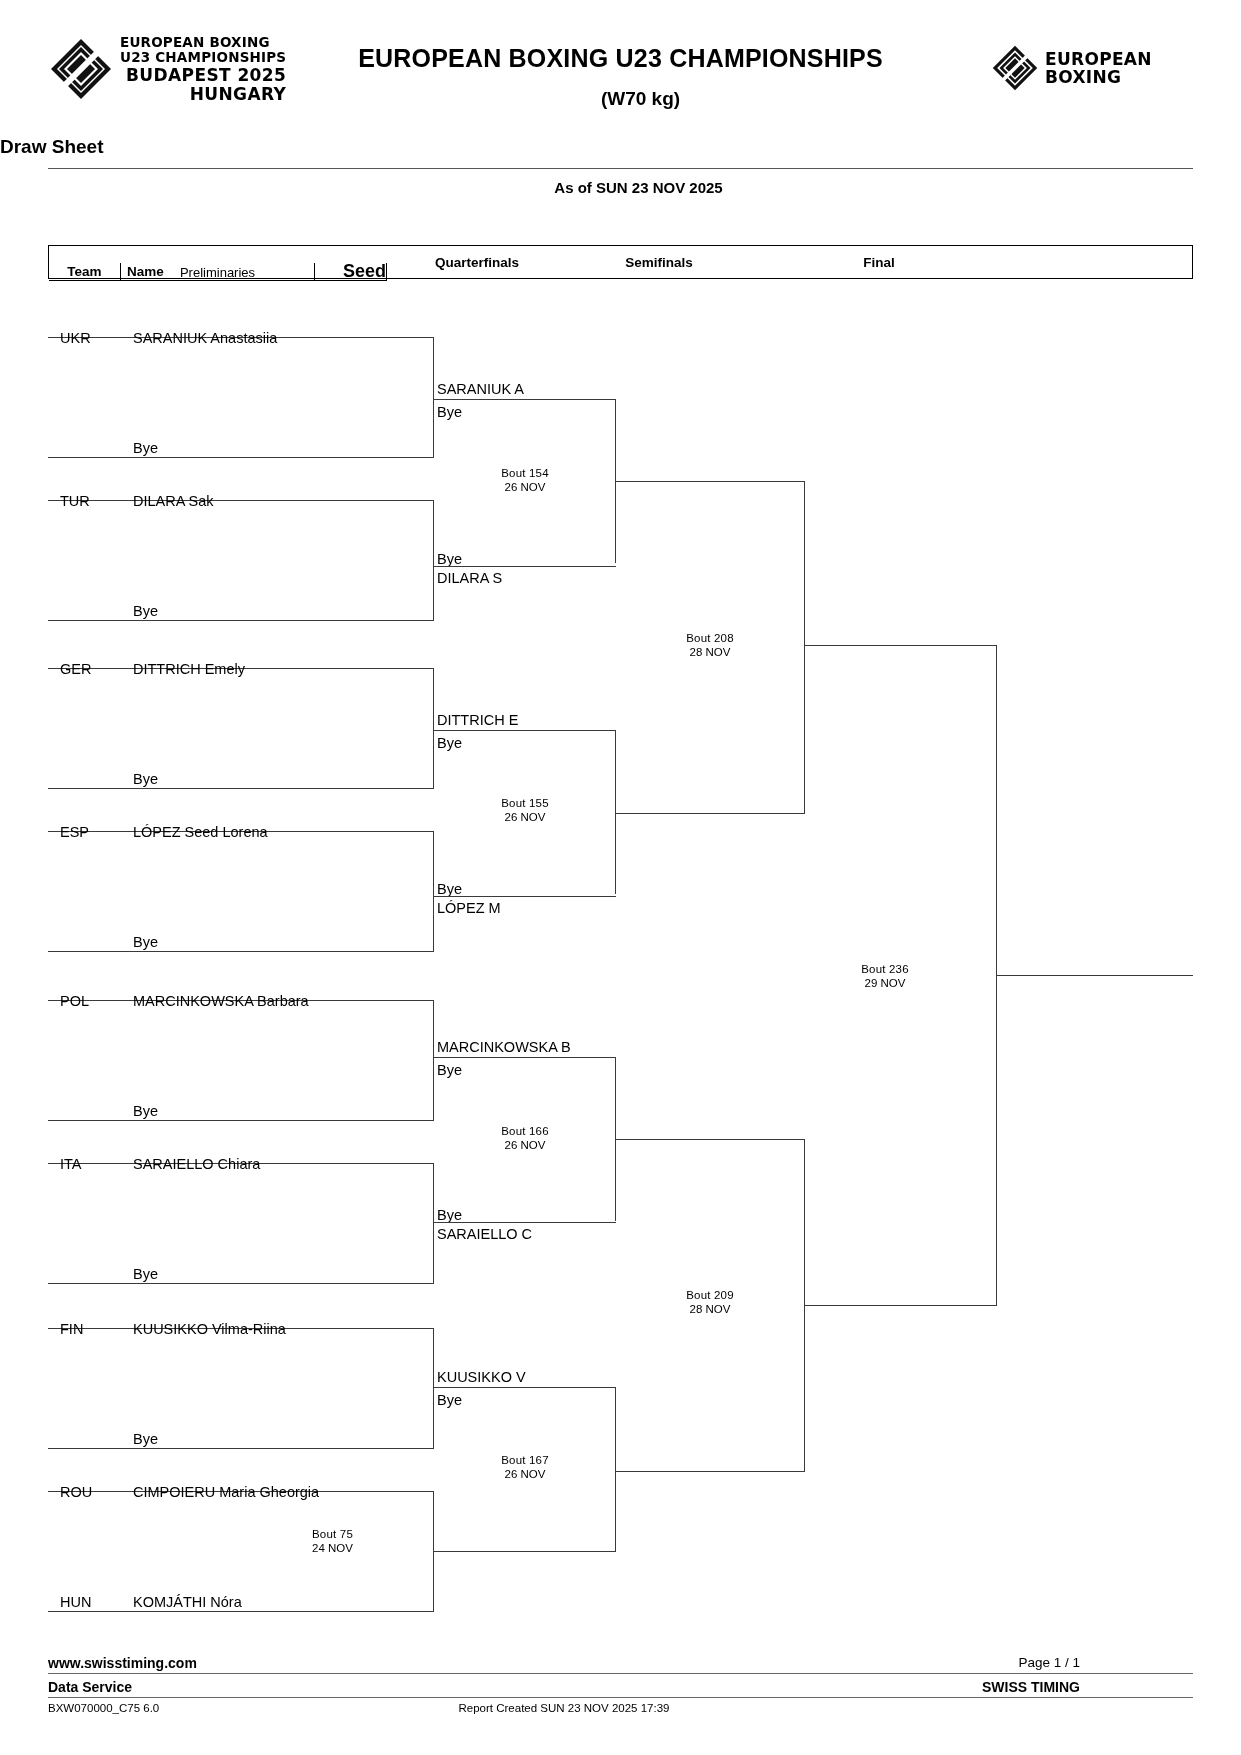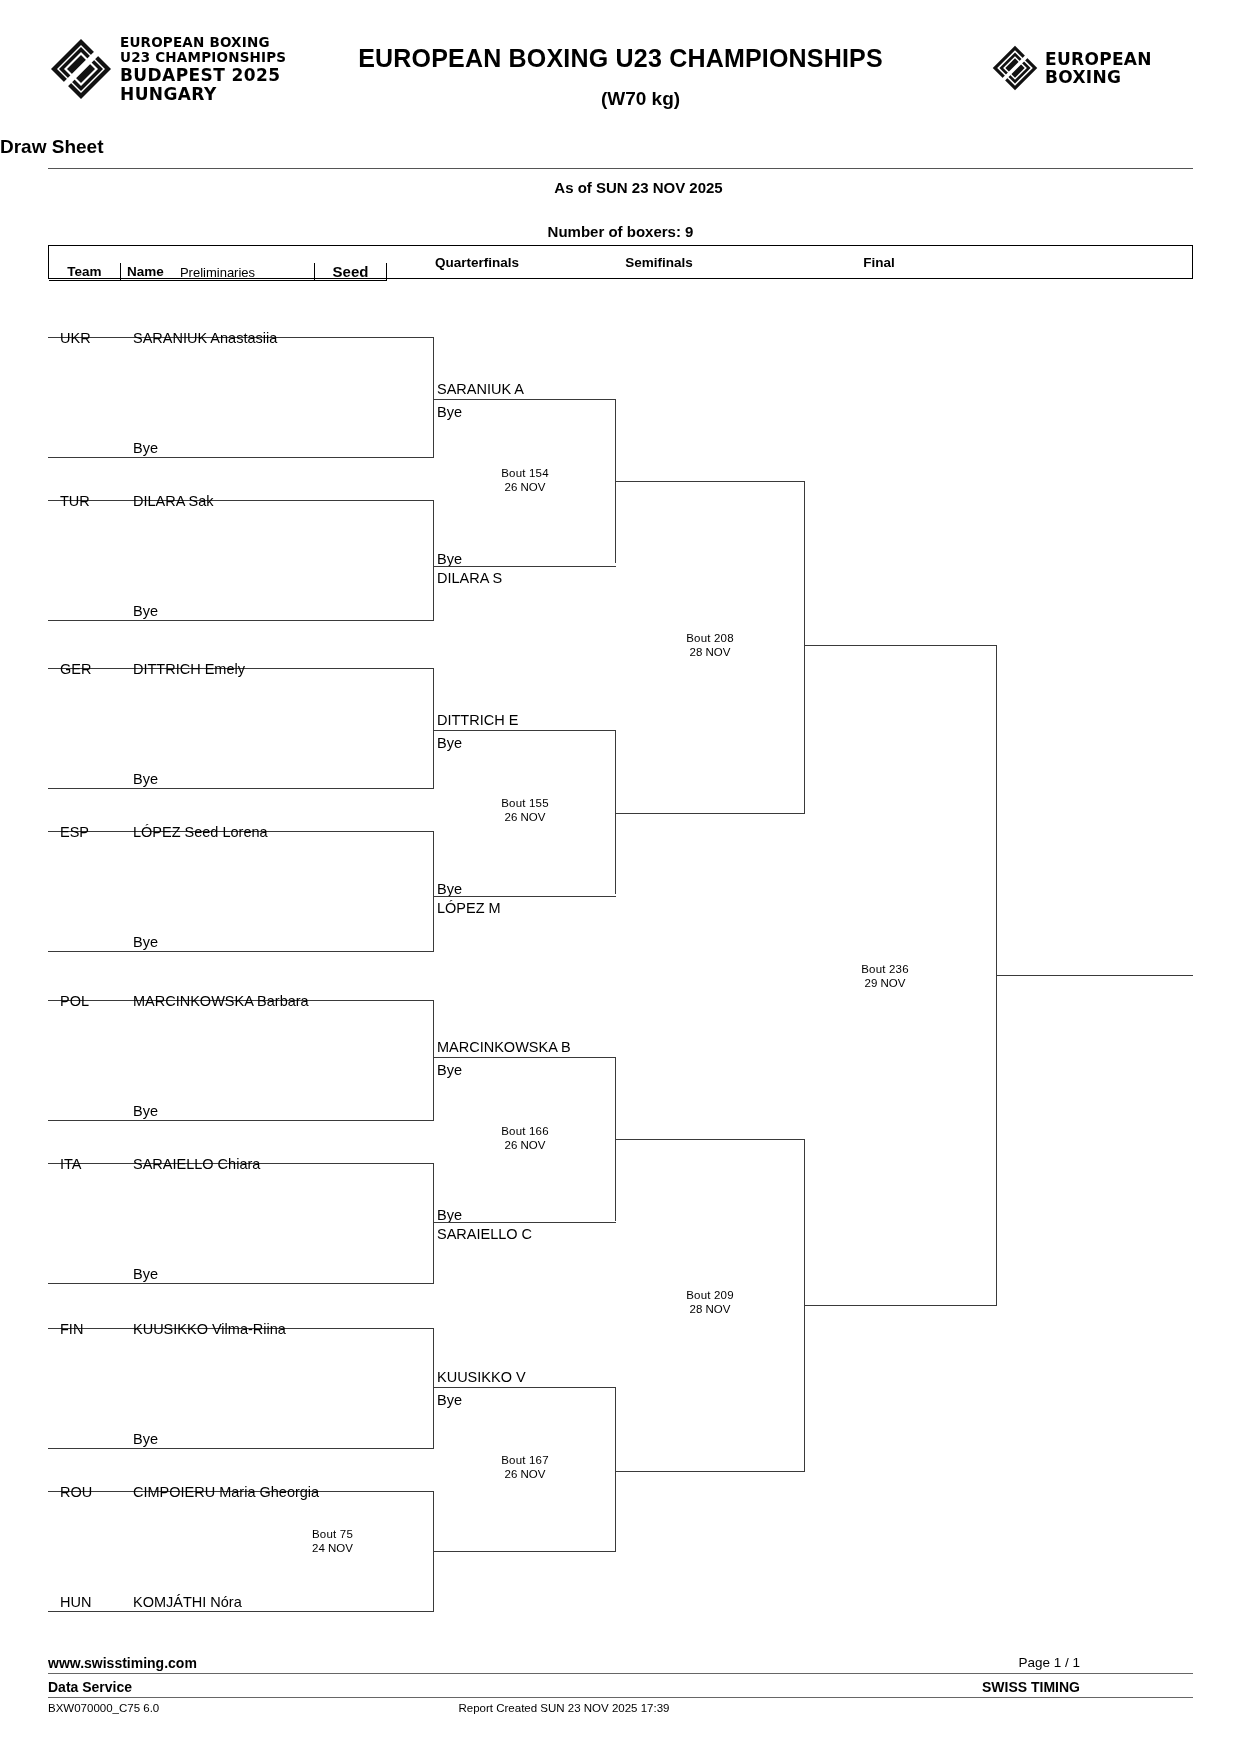--- a/index.html
+++ b/index.html
@@ -17,38 +17,38 @@
 
   
   .hdr { position: absolute; left: 0; top: 0; width: 1241px; height: 185px; }
 
   .logo-left { position: absolute; left: 50px; top: 33px; width: 250px; height: 72px; display: flex; align-items: center; gap: 8px; }
   .logo-right { position: absolute; left: 992px; top: 42px; width: 160px; height: 52px; display: flex; align-items: center; gap: 7px; }
 
   .mark { flex: 0 0 auto; }
 
   .logo-left-text { font-family: "DejaVu Sans", sans-serif; font-weight: bold; font-size: 13.5px; line-height: 15.5px; letter-spacing: .2px; white-space: nowrap; }
-  .logo-left-text .big { font-size: 17px; line-height: 19px; letter-spacing: .4px; }
+  .logo-left-text .big { font-size: 17px; line-height: 19px; letter-spacing: .4px; text-align: right; }
   .logo-right-text { font-family: "DejaVu Sans", sans-serif; font-weight: bold; font-size: 17px; line-height: 18.5px; letter-spacing: .3px; white-space: nowrap; }
 
   .title-main { position: absolute; left: 0; right: 0; top: 44px; text-align: center; font-size: 25px; font-weight: bold; letter-spacing: .2px; }
   .title-cat  { position: absolute; left: 0; right: 0; top: 88px; text-align: center; font-size: 19px; font-weight: bold; margin-left: 40px; }
   .title-sub  { position: absolute; left: 0; right: 0; top: 136px; text-align: left; font-size: 19px; font-weight: bold; }
 
   .rule-top { position: absolute; left: 48px; top: 168px; width: 1145px; height: 0; border-top: 1.6px solid #555; }
 
   .asof   { position: absolute; left: 0; right: 0; top: 179px; text-align: center; font-size: 15px; font-weight: bold; margin-left: 36px; }
   .nboxer { position: absolute; left: 0; right: 0; top: 223px; text-align: center; font-size: 15px; font-weight: bold; }
 
   
   .colhdr { position: absolute; left: 48px; top: 245px; width: 1145px; height: 34px; border: 1px solid #000; }
   .colhdr .prelim-cell { position: absolute; left: 0; top: 18px; width: 338px; height: 17px; border-right: 1px solid #000; border-bottom: 1px solid #000; text-align: center; font-size: 13px; font-weight: normal; line-height: 17px; }
   .colhdr .team-cell { position: absolute; left: 0; top: 17px; width: 72px; height: 17px; border-right: 1px solid #000; text-align: center; font-size: 13.5px; font-weight: bold; line-height: 17px; }
   .colhdr .name-cell { position: absolute; left: 72px; top: 17px; width: 194px; height: 17px; border-right: 1px solid #000; font-size: 13.5px; font-weight: bold; line-height: 17px; padding-left: 6px; }
-  .colhdr .seed-cell { position: absolute; left: 266px; top: 17px; width: 72px; height: 17px; border-right: 1px solid #000; text-align: center; font-size: 15px; font-weight: bold; line-height: 17px; }
+  .colhdr .seed-cell { position: absolute; left: 266px; top: 17px; width: 72px; height: 17px; border-right: 1px solid #000; text-align: right; font-size: 18px; font-weight: bold; line-height: 17px; }
   .colhdr .round-cell { position: absolute; top: 9px; font-size: 13.5px; font-weight: bold; text-align: center; }
   .colhdr .qf { left: 338px; width: 180px; }
   .colhdr .sf { left: 520px; width: 180px; }
   .colhdr .fin { left: 740px; width: 180px; }
 
   
   .ln { position: absolute; background: #3a3a3a; }
   .h  { height: 1.3px; }
   .v  { width: 1.3px; }
 
@@ -130,21 +130,20 @@
           </g>
       </svg>
       <div class="logo-right-text">
         <div>EUROPEAN</div>
         <div>BOXING</div>
       </div>
     </div>
 
     <div class="rule-top"></div>
     <div class="asof">As of SUN 23 NOV 2025</div>
-    <div class="nboxer">Number of boxers: 9</div>
   </div>
 
   <div class="colhdr">
     <div class="prelim-cell">Preliminaries</div>
     <div class="team-cell">Team</div>
     <div class="name-cell">Name</div>
     <div class="seed-cell">Seed</div>
     <div class="round-cell qf">Quarterfinals</div>
     <div class="round-cell sf">Semifinals</div>
     <div class="round-cell fin">Final</div>

